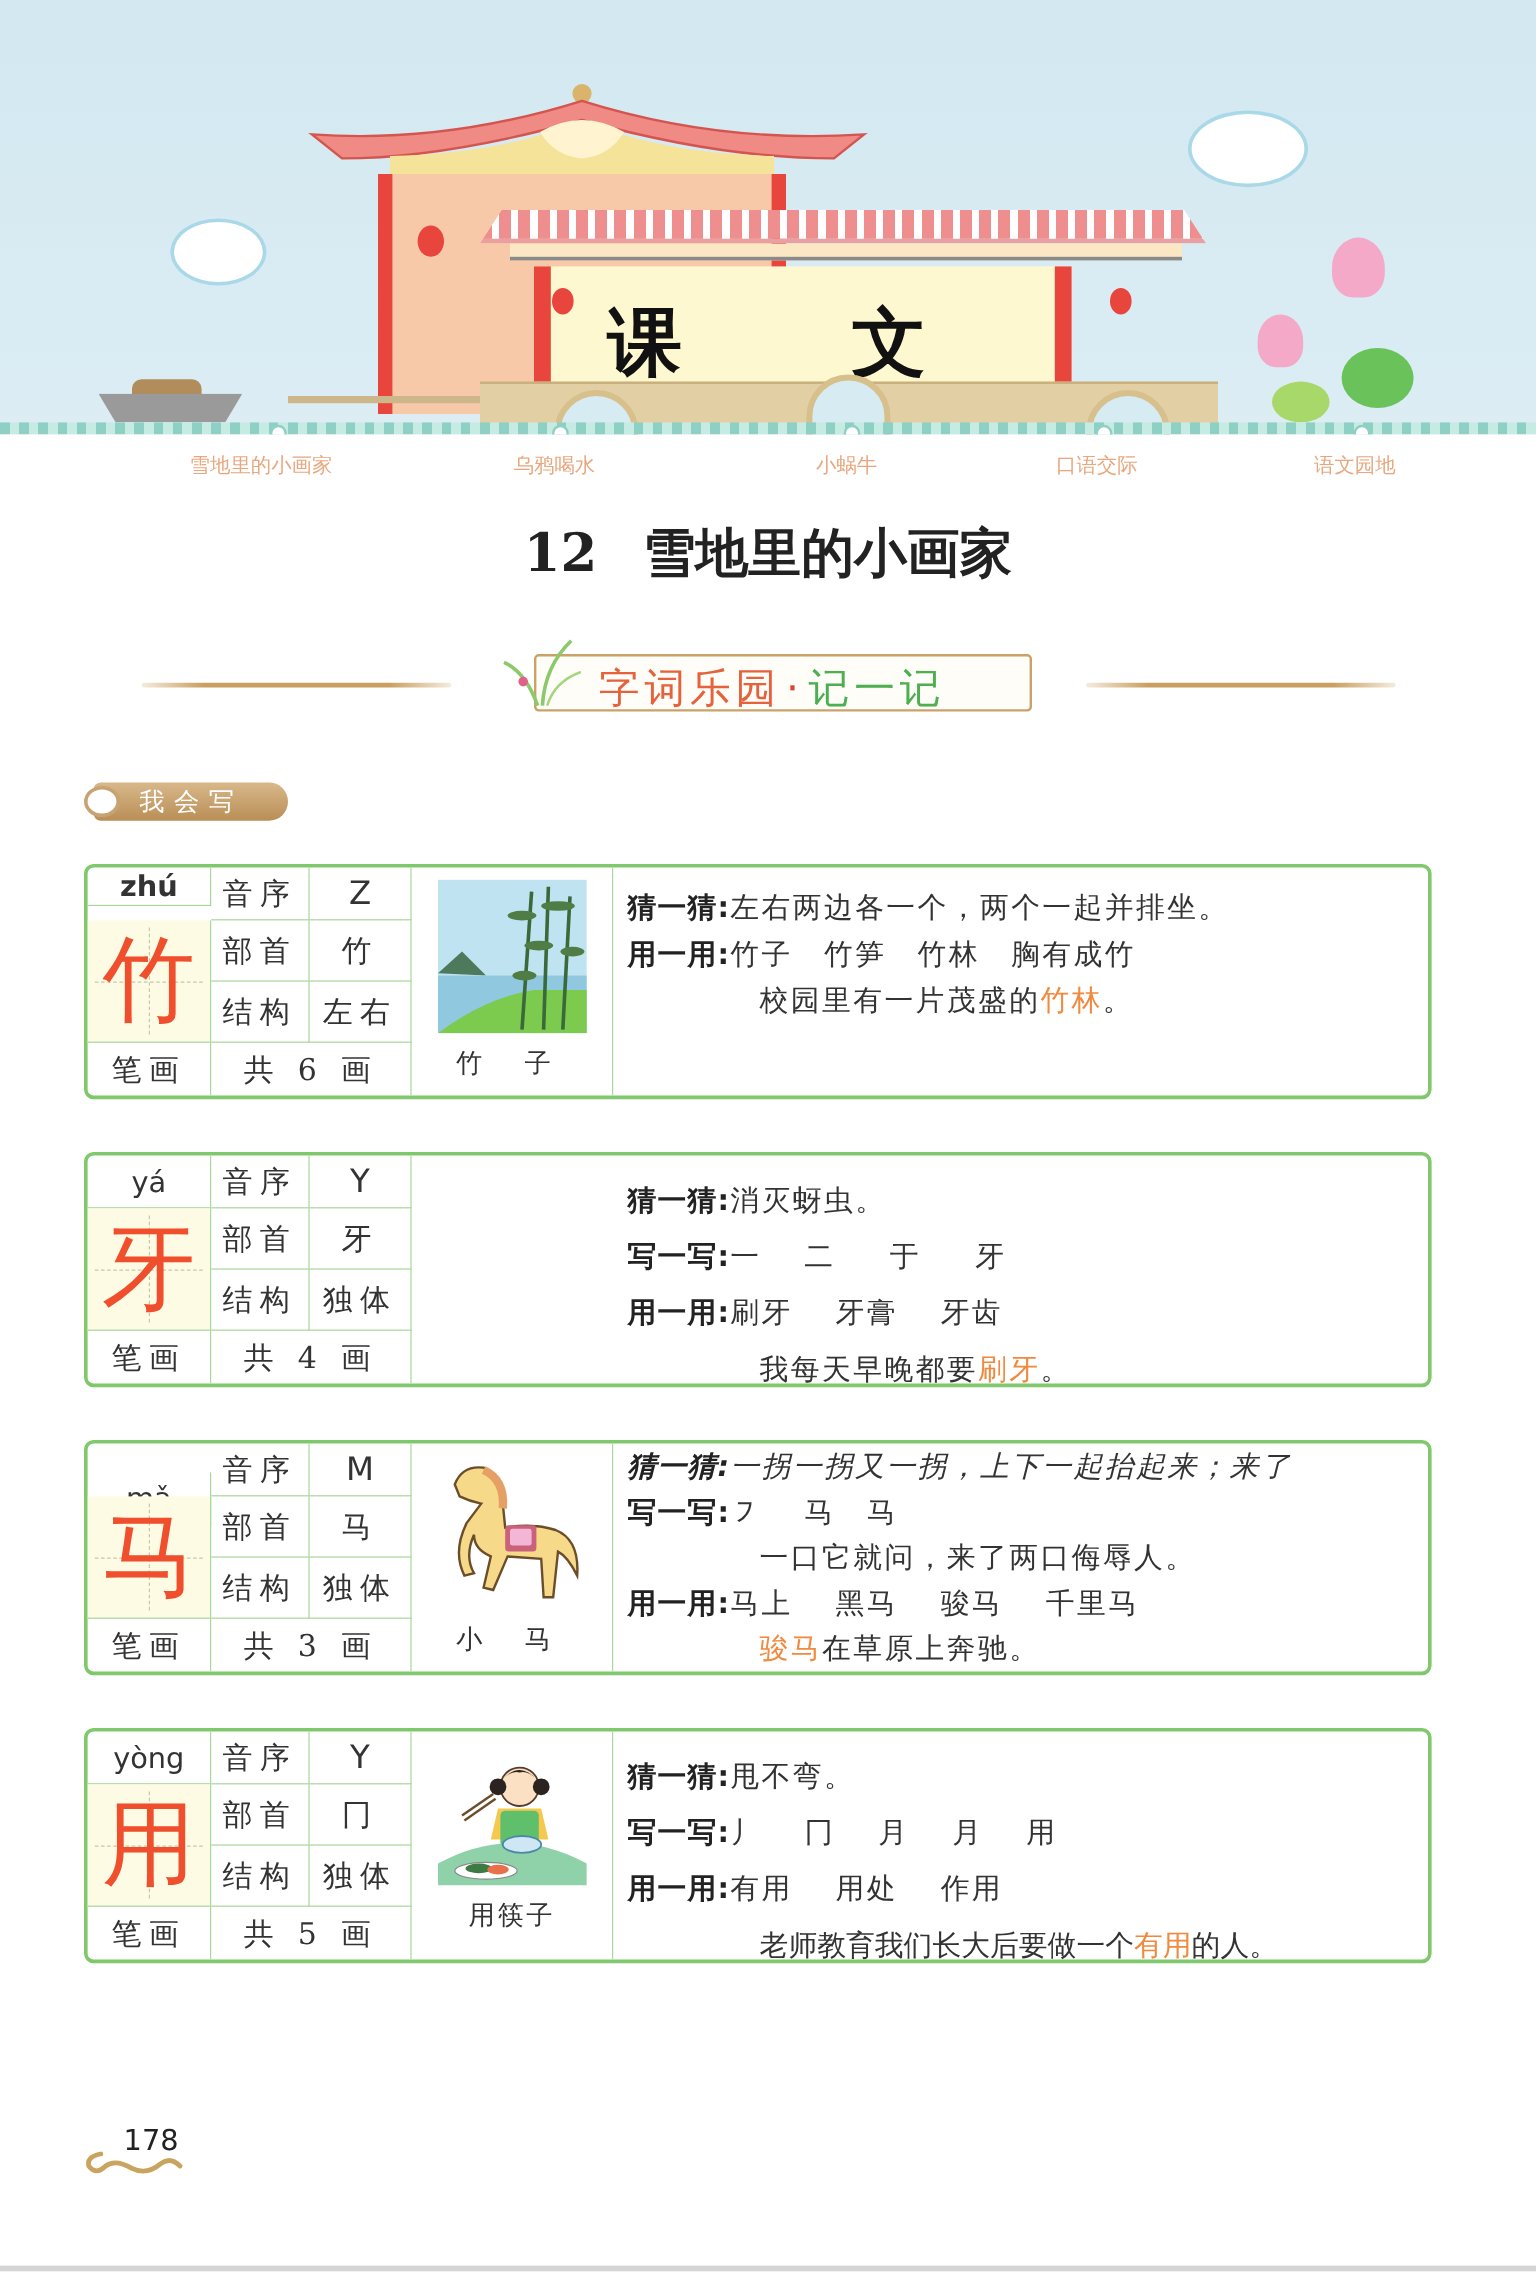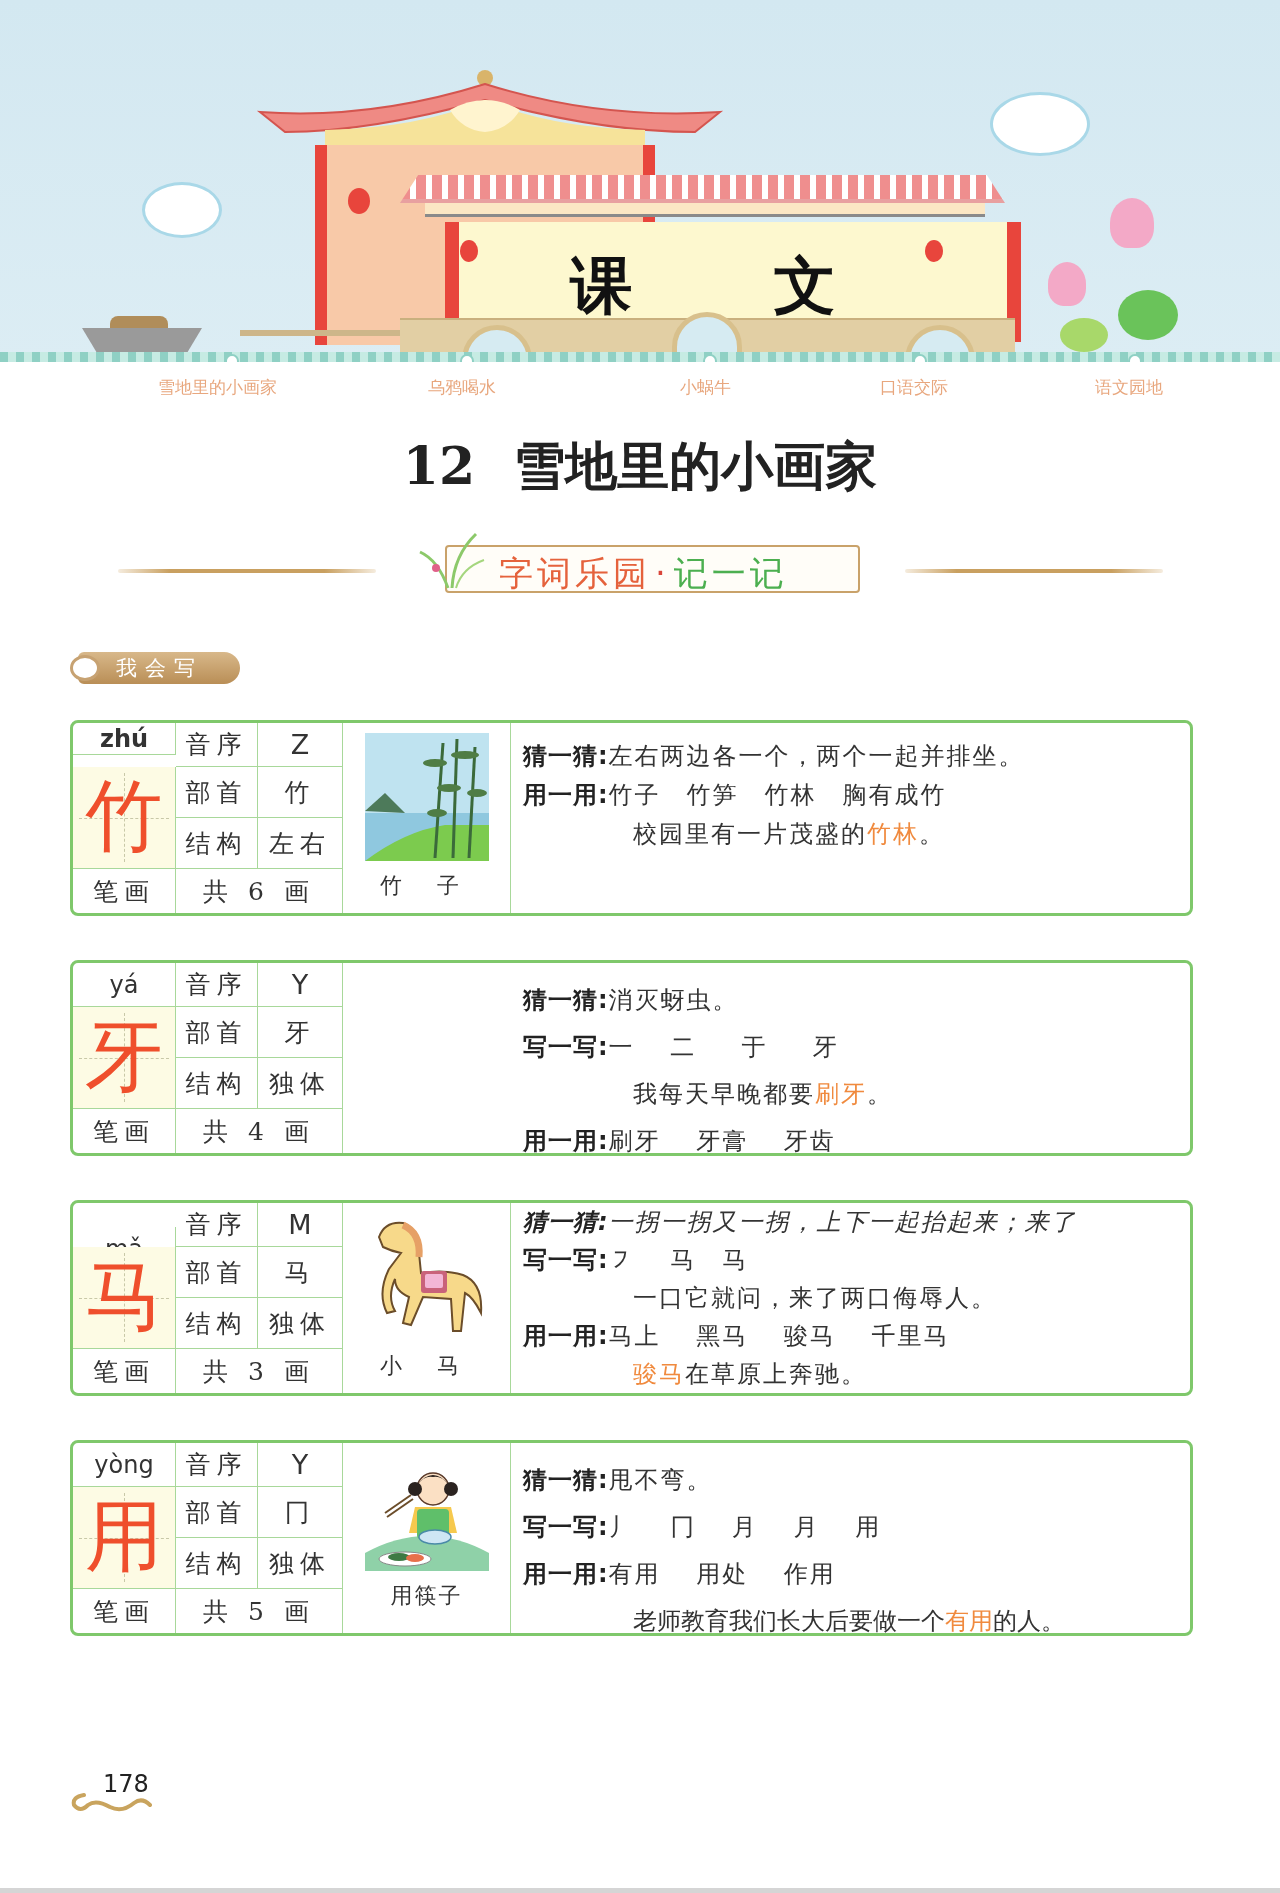--- a/index.html
+++ b/index.html
@@ -17,42 +17,42 @@
 
   
   .pav-roof { position: absolute; left: 250px; top: 70px; width: 480px; height: 90px; }
   .pav-body { position: absolute; left: 315px; top: 145px; width: 340px; height: 200px;
     background: #f8c9a8; border-left: 12px solid #e8453c; border-right: 12px solid #e8453c; }
   .corridor-roof { position: absolute; left: 400px; top: 175px; width: 605px; height: 28px;
     background: repeating-linear-gradient(90deg, #ef8e8e 0 10px, #ffffff 10px 16px);
     border-bottom: 4px solid #e8a0a0; clip-path: polygon(3% 0, 97% 0, 100% 100%, 0 100%); }
   .corridor-beam { position: absolute; left: 425px; top: 203px; width: 560px; height: 14px; background: #fbe7c4;
     border-bottom: 3px solid #8a8a8a; }
-  .panel { position: absolute; left: 445px; top: 222px; width: 576px; height: 120px; background: #fdf8cf;
+  .panel { position: absolute; left: 445px; top: 222px; width: 448px; height: 120px; background: #fdf8cf;
     border-left: 14px solid #e8453c; border-right: 14px solid #e8453c; padding-left: 23px; }
   .panel-title { position: absolute; left: 0; right: 0; top: 22px; text-align: center;
     font-family: "DejaVu Serif", serif; font-size: 62px; font-weight: bold; color: #111; letter-spacing: 60px; }
   .bridge { position: absolute; left: 400px; top: 318px; width: 615px; height: 38px; background: #e2cfa4; border-top: 2px solid #c9b07e; }
   .arch { position: absolute; top: 325px; width: 70px; height: 60px; border-radius: 35px 35px 0 0;
     background: #d6ebf2; border: 5px solid #d8c08c; }
   .dock { position: absolute; left: 240px; top: 330px; width: 160px; height: 6px; background: #cdb68a; }
   .lantern { position: absolute; width: 22px; height: 26px; border-radius: 50%; background: #e8453c; }
   .boat { position: absolute; left: 82px; top: 328px; width: 120px; height: 24px; background: #9a9a9a;
     clip-path: polygon(0 0, 100% 0, 88% 100%, 12% 100%); }
   .boat-cabin { position: absolute; left: 110px; top: 316px; width: 58px; height: 30px; background: #b08d5a; border-radius: 8px 8px 0 0; }
   .lotus { position: absolute; width: 44px; height: 50px; background: #f3a9c7; border-radius: 50% 50% 40% 40%; }
   .leaf { position: absolute; width: 60px; height: 50px; background: #6ac35a; border-radius: 50%; }
 
   
   .nav { position: absolute; left: 0; top: 376px; width: 1280px; height: 30px; }
   .nav-item { position: absolute; top: 0; font-family: "DejaVu Serif", serif; font-size: 17px; color: #e8a77e; white-space: nowrap; }
 
   
   .lesson-title { position: absolute; left: 0; width: 1280px; top: 432px; text-align: center;
-    font-family: "DejaVu Serif", serif; font-size: 52px; font-weight: bold; color: #222; }
+    font-family: "DejaVu Serif", serif; font-size: 44px; font-weight: bold; color: #222; }
   .lesson-title .num { margin-right: 38px; }
 
   
   .sec-line { position: absolute; top: 569px; height: 4px; border-radius: 2px;
     background: linear-gradient(90deg, rgba(205,160,90,0.2), #c9a060 20%, #c9a060 80%, rgba(205,160,90,0.2)); }
   .sec-box { position: absolute; left: 445px; top: 545px; width: 415px; height: 48px;
     border: 2px solid #c9a26a; border-radius: 4px; background: #fffdf8; }
   .sec-text { position: absolute; left: 52px; top: 4px; font-size: 34px; white-space: nowrap; letter-spacing: 4px; }
   .sec-a { color: #e5623c; }
   .sec-dot { color: #d9453a; margin: 0 4px; }
@@ -225,22 +225,22 @@
     <div class="cell" style="left:103px;top:44px;width:82px;height:51px;">部首</div>
     <div class="cell" style="left:185px;top:44px;width:85px;height:51px;">牙</div>
     <div class="cell" style="left:103px;top:95px;width:82px;height:51px;">结构</div>
     <div class="cell" style="left:185px;top:95px;width:85px;height:51px;">独体</div>
     <div class="cell" style="left:0;top:146px;width:103px;height:44px;border-bottom:none;">笔画</div>
     <div class="cell" style="left:103px;top:146px;width:167px;height:44px;border-bottom:none;">共 4 画</div>
   </div>
   <div class="text-col">
     <div class="line" style="line-height:47px;"><span class="lbl">猜一猜:</span><span>消灭蚜虫。</span></div>
     <div class="line" style="line-height:47px;"><span class="lbl">写一写:</span><span>一　 二 　 于 　 牙</span></div>
+    <div class="line" style="line-height:47px;"><span class="lbl">用一用:</span><span>刷牙　 牙膏　 牙齿</span></div>
     <div class="line indent" style="line-height:47px;"><span>我每天早晚都要</span><span class="hl">刷牙</span><span>。</span></div>
-    <div class="line" style="line-height:47px;"><span class="lbl">用一用:</span><span>刷牙　 牙膏　 牙齿</span></div>
   </div>
 </div>
 
 <div class="card" style="top:1200px;">
   <div class="grid">
     <div class="cell pinyin" style="left:0;top:0;width:103px;height:44px;margin-top:24px;">mǎ</div>
     <div class="cell" style="left:103px;top:0;width:82px;height:44px;">音序</div>
     <div class="cell cap" style="left:185px;top:0;width:85px;height:44px;">M</div>
     <div class="cell big-char" style="left:0;top:44px;width:103px;height:102px;">
       <span class="mi-h"></span>

